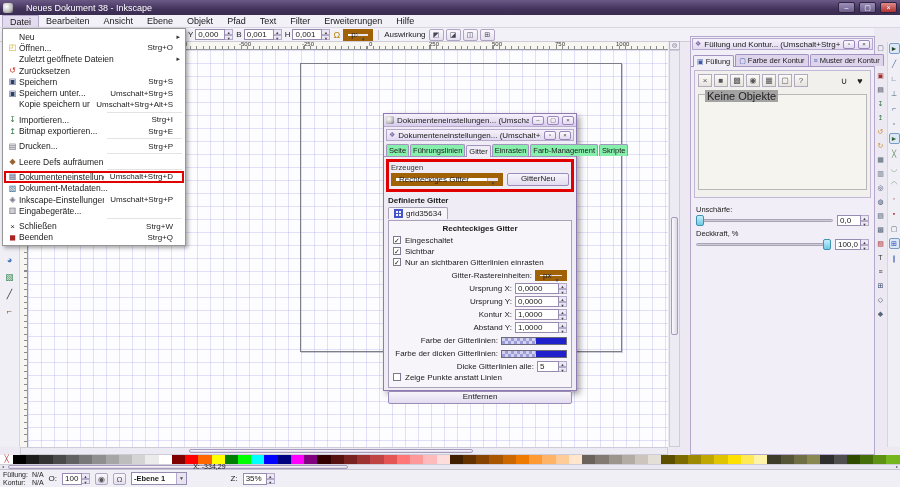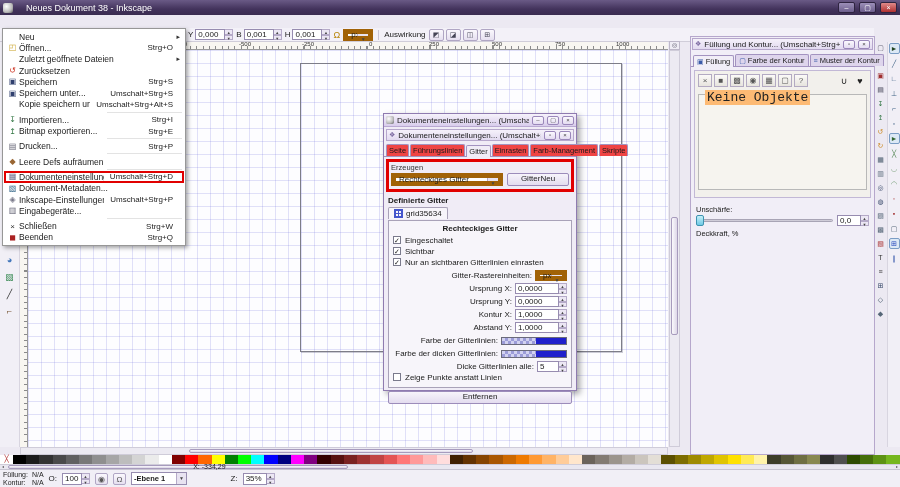--- a/index.html
+++ b/index.html
@@ -93,21 +93,21 @@
     background:#f0ecf6; border:1px solid #8f7bb0; box-shadow:3px 3px 6px rgba(0,0,0,0.35); }
   .dlg-titlebar { height:13px; background:linear-gradient(#f6f2fb,#d9cdec);
     border-bottom:1px solid #b9a9d2; display:flex; align-items:center; gap:3px; padding:0 2px; }
   .dlg-titlebar .txt { flex:1; font-size:8px; white-space:nowrap; overflow:hidden; }
   .dbtn { width:12px; height:9px; border:1px solid #9a87ba; background:linear-gradient(#fbf9fe,#e4dcf1);
     font-size:6px; line-height:7px; text-align:center; color:#444; border-radius:2px; }
   .dlg-inner-hdr { margin:2px; height:12px; background:linear-gradient(#f5f1fa,#e2daf0);
     border:1px solid #b6a7cc; display:flex; align-items:center; gap:3px; padding:0 2px; }
   .dlg-inner-hdr .txt { flex:1; font-size:8px; white-space:nowrap; overflow:hidden; }
   .dlg-tabs { display:flex; align-items:flex-end; padding:1px 2px 0; border-bottom:1px solid #a393c0; height:14px; }
-  .dtab { border:1px solid #a393c0; border-bottom:none; background:#ef4444; padding:1px 2px;
+  .dtab { border:1px solid #a393c0; border-bottom:none; background:#86efac; padding:1px 2px;
     font-size:7.5px; border-radius:2px 2px 0 0; margin-right:1px; white-space:nowrap; }
   .dtab.active { background:#f0ecf6; position:relative; top:1px; }
   .dlg-body { padding:2px 4px; }
   .redbox { border:3px solid #e10000; padding:1px 2px 3px; margin:0 -2px; }
   .section-label { font-size:7.5px; color:#333; }
   .create-row { display:flex; gap:4px; margin-top:1px; }
   .combo { display:flex; align-items:center; background:#fff; border:5px solid #a16207; height:13px; flex:1; }
   .combo .txt { flex:1; padding:0 3px; font-size:8px; white-space:nowrap; overflow:hidden; }
   .combo .arrow { width:11px; align-self:stretch; background:#e8e3f1; border-left:1px solid #b5aac8;
     text-align:center; font-size:5px; line-height:11px; color:#444; }
@@ -142,21 +142,21 @@
     background:#ded5ec; padding:1px 3px; font-size:7.5px; border-radius:2px 2px 0 0; margin-right:1px; white-space:nowrap; }
   .fstab.active { background:#f1eef7; position:relative; top:1px; }
   .fstab .ticon { font-size:7px; color:#3a5aa8; }
   .fs-content { margin:3px; border:1px solid #c2b8d6; background:#f2f0ec; padding:3px; height:128px; }
   .stylebtn-row { display:flex; gap:2px; align-items:center; }
   .sbtn { width:14px; height:13px; border:1px solid #b3aac2; background:linear-gradient(#fbfaf8,#e7e4de);
     font-size:8px; line-height:11px; text-align:center; color:#555; }
   .sb-spacer { flex:1; }
   .frbtn { width:14px; height:13px; border:1px solid transparent; font-size:9px; line-height:12px; text-align:center; color:#222; }
   .noobj-frame { position:relative; margin-top:7px; border:1px solid #b8b8b8; height:96px; background:#f6f4ef; }
-  .noobj-frame .flabel { position:absolute; top:-5px; left:6px; background:#fdba74; padding:0 2px; font-size:13px; color:#222;font-family:Liberation Mono, monospace; }
+  .noobj-frame .flabel { position:absolute; top:-5px; left:6px; background:#a3a3a3; padding:0 2px; font-size:11px; color:#222; }
   .fs-sliders { padding:2px 5px; }
   .sl-label { font-size:7.5px; margin-top:2px; }
   .sl-row { display:flex; align-items:center; gap:4px; height:13px; }
   .slider { position:relative; flex:1; height:11px; }
   .slider .track { position:absolute; top:4px; left:0; right:0; height:3px; background:#cfccd8;
     border:1px solid #a8a4b5; border-radius:2px; }
   .slider .thumb { position:absolute; top:0; width:8px; height:11px;
     background:linear-gradient(#c6f0fa,#6fc9e4); border:1px solid #3e93b0; border-radius:2px; }
 
   
@@ -195,20 +195,33 @@
 <div id="app">
 
   <div class="titlebar">
     <div class="app-icon"></div>
     <span class="ttl">Neues Dokument 38 - Inkscape</span>
     <div class="wbtn">‒</div>
     <div class="wbtn">▢</div>
     <div class="wbtn close">×</div>
   </div>
 
+  <div class="menubar">
+
+  <span class="mitem open">Datei</span>
+      <span class="mitem">Bearbeiten</span>
+      <span class="mitem">Ansicht</span>
+      <span class="mitem">Ebene</span>
+      <span class="mitem">Objekt</span>
+      <span class="mitem">Pfad</span>
+      <span class="mitem">Text</span>
+      <span class="mitem">Filter</span>
+      <span class="mitem">Erweiterungen</span>
+      <span class="mitem">Hilfe</span>
+    </div>
 
   <div class="toolcontrols">
     <div style="display:flex;align-items:center;gap:3px;">
 
     <div style="display:flex;align-items:center;gap:2px;">
         <span>Y</span>
         <div class="spin">
           <div class="box">0,000</div>
           <div class="ud">
               <span>▲</span>
@@ -625,20 +638,33 @@
         </div>
         <div class="spin">
           <div class="box" style="min-width:24px;height:11px;">0,0</div>
           <div class="ud">
               <span>▲</span>
               <span>▼</span>
             </div>
         </div>
       </div>
       <div class="sl-label">Deckkraft, %</div>
+      <div class="sl-row">
+        <div class="slider">
+          <div class="track"></div>
+          <div class="thumb" style="right:0;"></div>
+        </div>
+        <div class="spin">
+          <div class="box" style="min-width:24px;height:11px;">100,0</div>
+          <div class="ud">
+              <span>▲</span>
+              <span>▼</span>
+            </div>
+        </div>
+      </div>
     </div>
   </div>
 
   <div class="cmdbar">
 
   <div class="vibtn" style="color: rgb(102, 102, 119);">▢</div>
       <div class="vibtn" style="color: rgb(201, 162, 39);">◰</div>
       <div class="vibtn" style="color: rgb(160, 48, 48);">▣</div>
       <div class="vibtn" style="color: rgb(85, 85, 102);">▤</div>
       <div class="vibtn" style="color: rgb(51, 119, 68);">↧</div>

